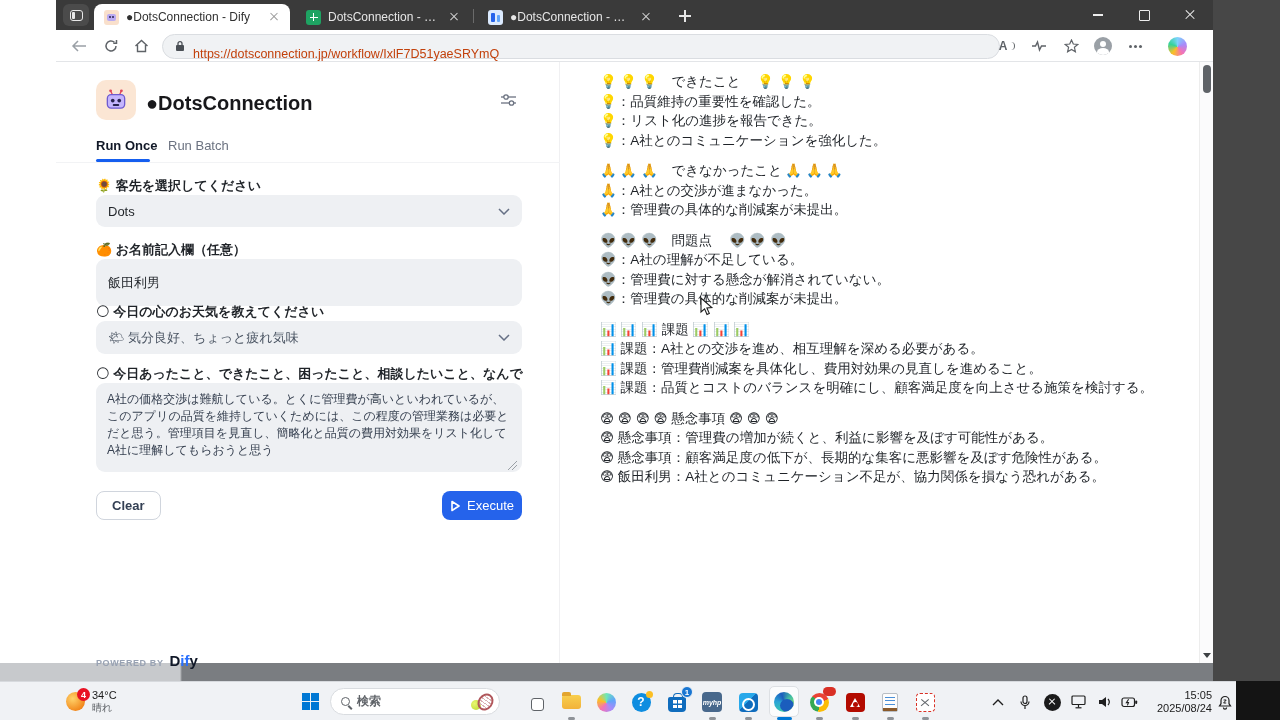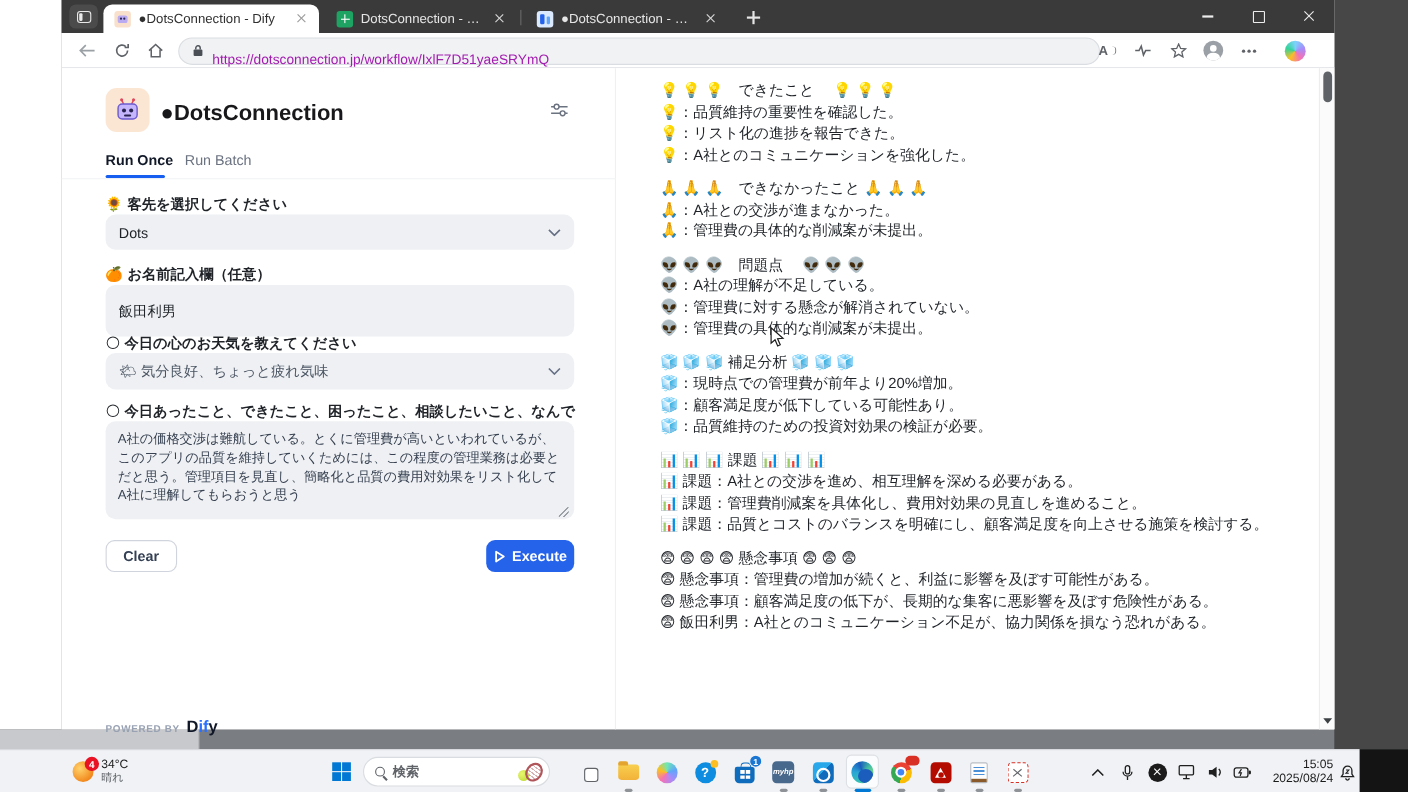--- a/index.html
+++ b/index.html
@@ -44,21 +44,21 @@
   .fav-dify::after { content:""; position:absolute; left:8.5px; top:5px; width:3.5px; height:7px; background:#60a5fa; border-radius:1px; }
   .winctl { position:absolute; top:0; width:46px; height:30px; display:flex; align-items:center; justify-content:center; }
   .wc-min::before { content:""; width:10px; height:1.3px; background:#ededed; }
   .wc-max::before { content:""; width:9px; height:9px; border:1.2px solid #ededed; border-radius:1px; }
   .wc-close::before,.wc-close::after { content:""; position:absolute; width:12px; height:1.2px; background:#ededed; }
   .wc-close::before { transform:rotate(45deg);} .wc-close::after { transform:rotate(-45deg);}
 
   .toolbar { position:absolute; left:0; top:30px; width:100%; height:32px; background:#ffffff; border-bottom:1px solid #e3e5e8; }
   .nav-ic { position:absolute; top:7px; width:18px; height:18px; display:flex; align-items:center; justify-content:center; }
   .addrbar { position:absolute; left:106px; top:3.5px; width:838px; height:25px; background:#f0f2f4; border:1px solid #dadde1; border-radius:13px; display:flex; align-items:center; padding:0 12px; gap:8px; }
-  .url { font-size:12.5px; color:#a21caf; white-space:nowrap; overflow:hidden;margin-top:16px; }
+  .url { font-size:12.5px; color:#c2410c; white-space:nowrap; overflow:hidden;margin-top:16px; }
   .tb-right { position:absolute; top:7px; width:20px; height:18px; display:flex; align-items:center; justify-content:center; }
   .readaloud::before { content:"A"; font-size:12px; color:#5f6368; font-weight:600; }
   .readaloud::after { content:""; width:5px; height:8px; border-right:1.4px solid #5f6368; border-radius:0 6px 6px 0; margin-left:2px; }
   .avatar-ic { width:18px; height:18px; border-radius:50%; background:#9aa0a6; position:relative; overflow:hidden; }
   .avatar-ic::before { content:""; position:absolute; left:6px; top:3.5px; width:6px; height:6px; background:#fff; border-radius:50%; }
   .avatar-ic::after { content:""; position:absolute; left:3px; top:11px; width:12px; height:8px; background:#fff; border-radius:50% 50% 0 0; }
   .moredots::before { content:""; width:3px; height:3px; border-radius:50%; background:#5f6368; box-shadow:5px 0 0 #5f6368,10px 0 0 #5f6368; margin-right:10px; }
   .copilot-ic { width:19px; height:19px; border-radius:50%; background:conic-gradient(#7dd3fc,#a78bfa,#f472b6,#fbbf24,#34d399,#7dd3fc); }
 
   
@@ -73,21 +73,21 @@
   .run-underline { position:absolute; left:40px; top:97px; width:54px; height:2.5px; background:#155eef; border-radius:2px; }
   .tabs-divider { position:absolute; left:0; top:99.5px; width:504px; height:1px; background:#f2f3f5; }
   .f-label { position:absolute; left:40px; width:430px; font-size:13px; font-weight:700; color:#1f2328; }
   .f-select,.f-input { position:absolute; left:40px; width:426px; background:#eef0f3; border:none; border-radius:9px; font-size:13px; color:#1f2328; display:flex; align-items:center; padding:0 12px; font-family:inherit; }
   .f-select { justify-content:space-between; }
   .f-input { height:47px; }
   .f-area { position:absolute; left:40px; top:321px; width:426px; height:89px; background:#eef0f3; border:none; border-radius:9px; font-size:12px; line-height:17px; color:#374151; padding:8px 11px; resize:none; font-family:inherit; }
   .resize-grip { position:absolute; left:452px; top:399px; width:9px; height:9px; background:
      linear-gradient(135deg,transparent 0 45%,#9aa0a6 45% 52%,transparent 52% 70%,#9aa0a6 70% 77%,transparent 77%); }
   .btn-clear { position:absolute; left:40px; top:429px; height:29px; padding:0 15px; background:#fff; border:1px solid #d0d5dd; border-radius:8px; font-size:13px; font-weight:600; color:#344054; display:flex; align-items:center; }
-  .btn-exec { position:absolute; left:386px; top:429px; width:80px; height:29px; background:#2563eb; border:none; border-radius:8px; font-size:13px; font-weight:700; color:#fff; display:flex; align-items:center; justify-content:center; gap:6px; }
+  .btn-exec { position:absolute; left:386px; top:429px; width:80px; height:29px; background:#2563eb; border:none; border-radius:8px; font-size:13px; font-weight:400; color:#fff; display:flex; align-items:center; justify-content:center; gap:6px; }
   .powered { position:absolute; left:40px; top:590px; display:flex; align-items:baseline; gap:6px; }
   .powered .pby { font-size:9px; letter-spacing:.6px; color:#98a2b3; font-weight:600; }
   .brand { font-size:15px; font-weight:800; }
   .brand .bd,.brand .by { color:#101828; } .brand .bif { color:#2970ff; }
 
   .output-panel { position:absolute; left:544px; top:10px; width:558px; height:585px; overflow:hidden; color:#1f2328; }
   .out-section { margin-bottom:11px; }
   .out-heading,.out-line { font-size:13.5px; line-height:19.5px; white-space:pre-wrap; }
 
   
@@ -324,26 +324,20 @@
             <div class="out-line">🙏：A社との交渉が進まなかった。</div>
             <div class="out-line">🙏：管理費の具体的な削減案が未提出。</div>
           </div>
           <div class="out-section">
             <div class="out-heading">👽 👽 👽　問題点　 👽 👽 👽</div>
             <div class="out-line">👽：A社の理解が不足している。</div>
             <div class="out-line">👽：管理費に対する懸念が解消されていない。</div>
             <div class="out-line">👽：管理費の具体的な削減案が未提出。</div>
           </div>
           <div class="out-section">
-            <div class="out-heading">🧊 🧊 🧊 補足分析 🧊 🧊 🧊</div>
-            <div class="out-line">🧊：現時点での管理費が前年より20%増加。</div>
-            <div class="out-line">🧊：顧客満足度が低下している可能性あり。</div>
-            <div class="out-line">🧊：品質維持のための投資対効果の検証が必要。</div>
-          </div>
-          <div class="out-section">
             <div class="out-heading">📊 📊 📊 課題 📊 📊 📊</div>
             <div class="out-line">📊 課題：A社との交渉を進め、相互理解を深める必要がある。</div>
             <div class="out-line">📊 課題：管理費削減案を具体化し、費用対効果の見直しを進めること。</div>
             <div class="out-line">📊 課題：品質とコストのバランスを明確にし、顧客満足度を向上させる施策を検討する。</div>
           </div>
           <div class="out-section">
             <div class="out-heading">😨 😨 😨 😨 懸念事項 😨 😨 😨</div>
             <div class="out-line">😨 懸念事項：管理費の増加が続くと、利益に影響を及ぼす可能性がある。</div>
             <div class="out-line">😨 懸念事項：顧客満足度の低下が、長期的な集客に悪影響を及ぼす危険性がある。</div>
             <div class="out-line">😨 飯田利男：A社とのコミュニケーション不足が、協力関係を損なう恐れがある。</div>

